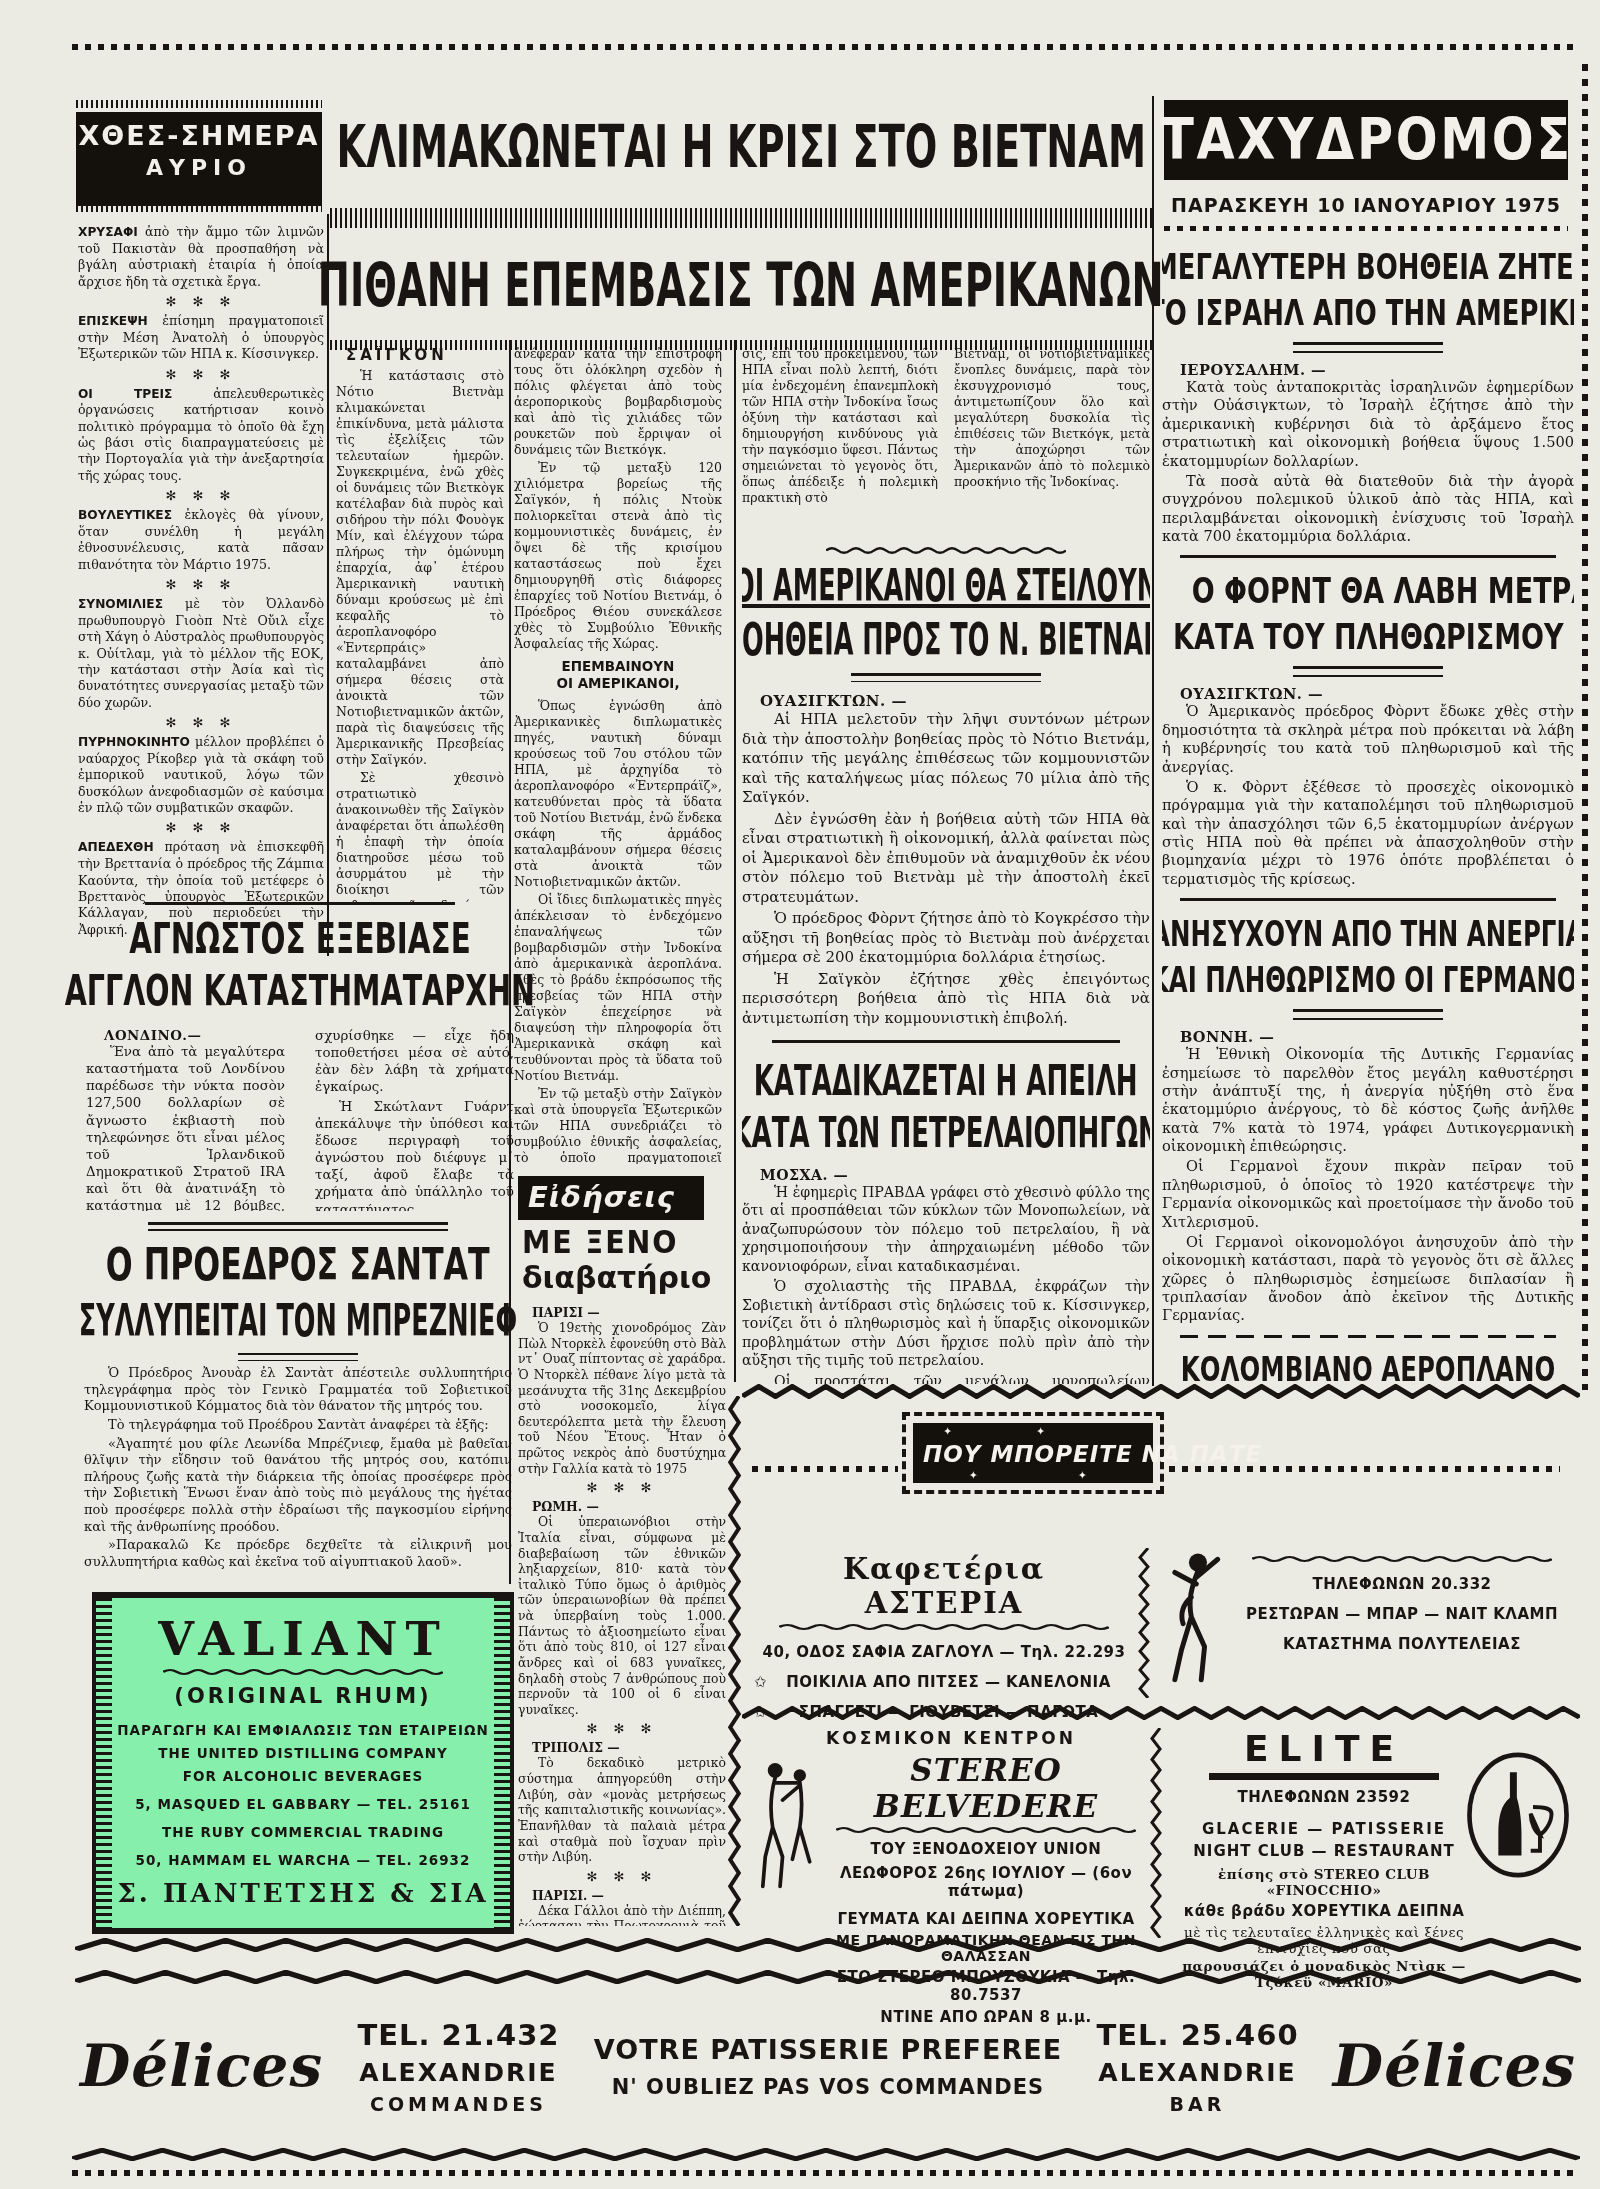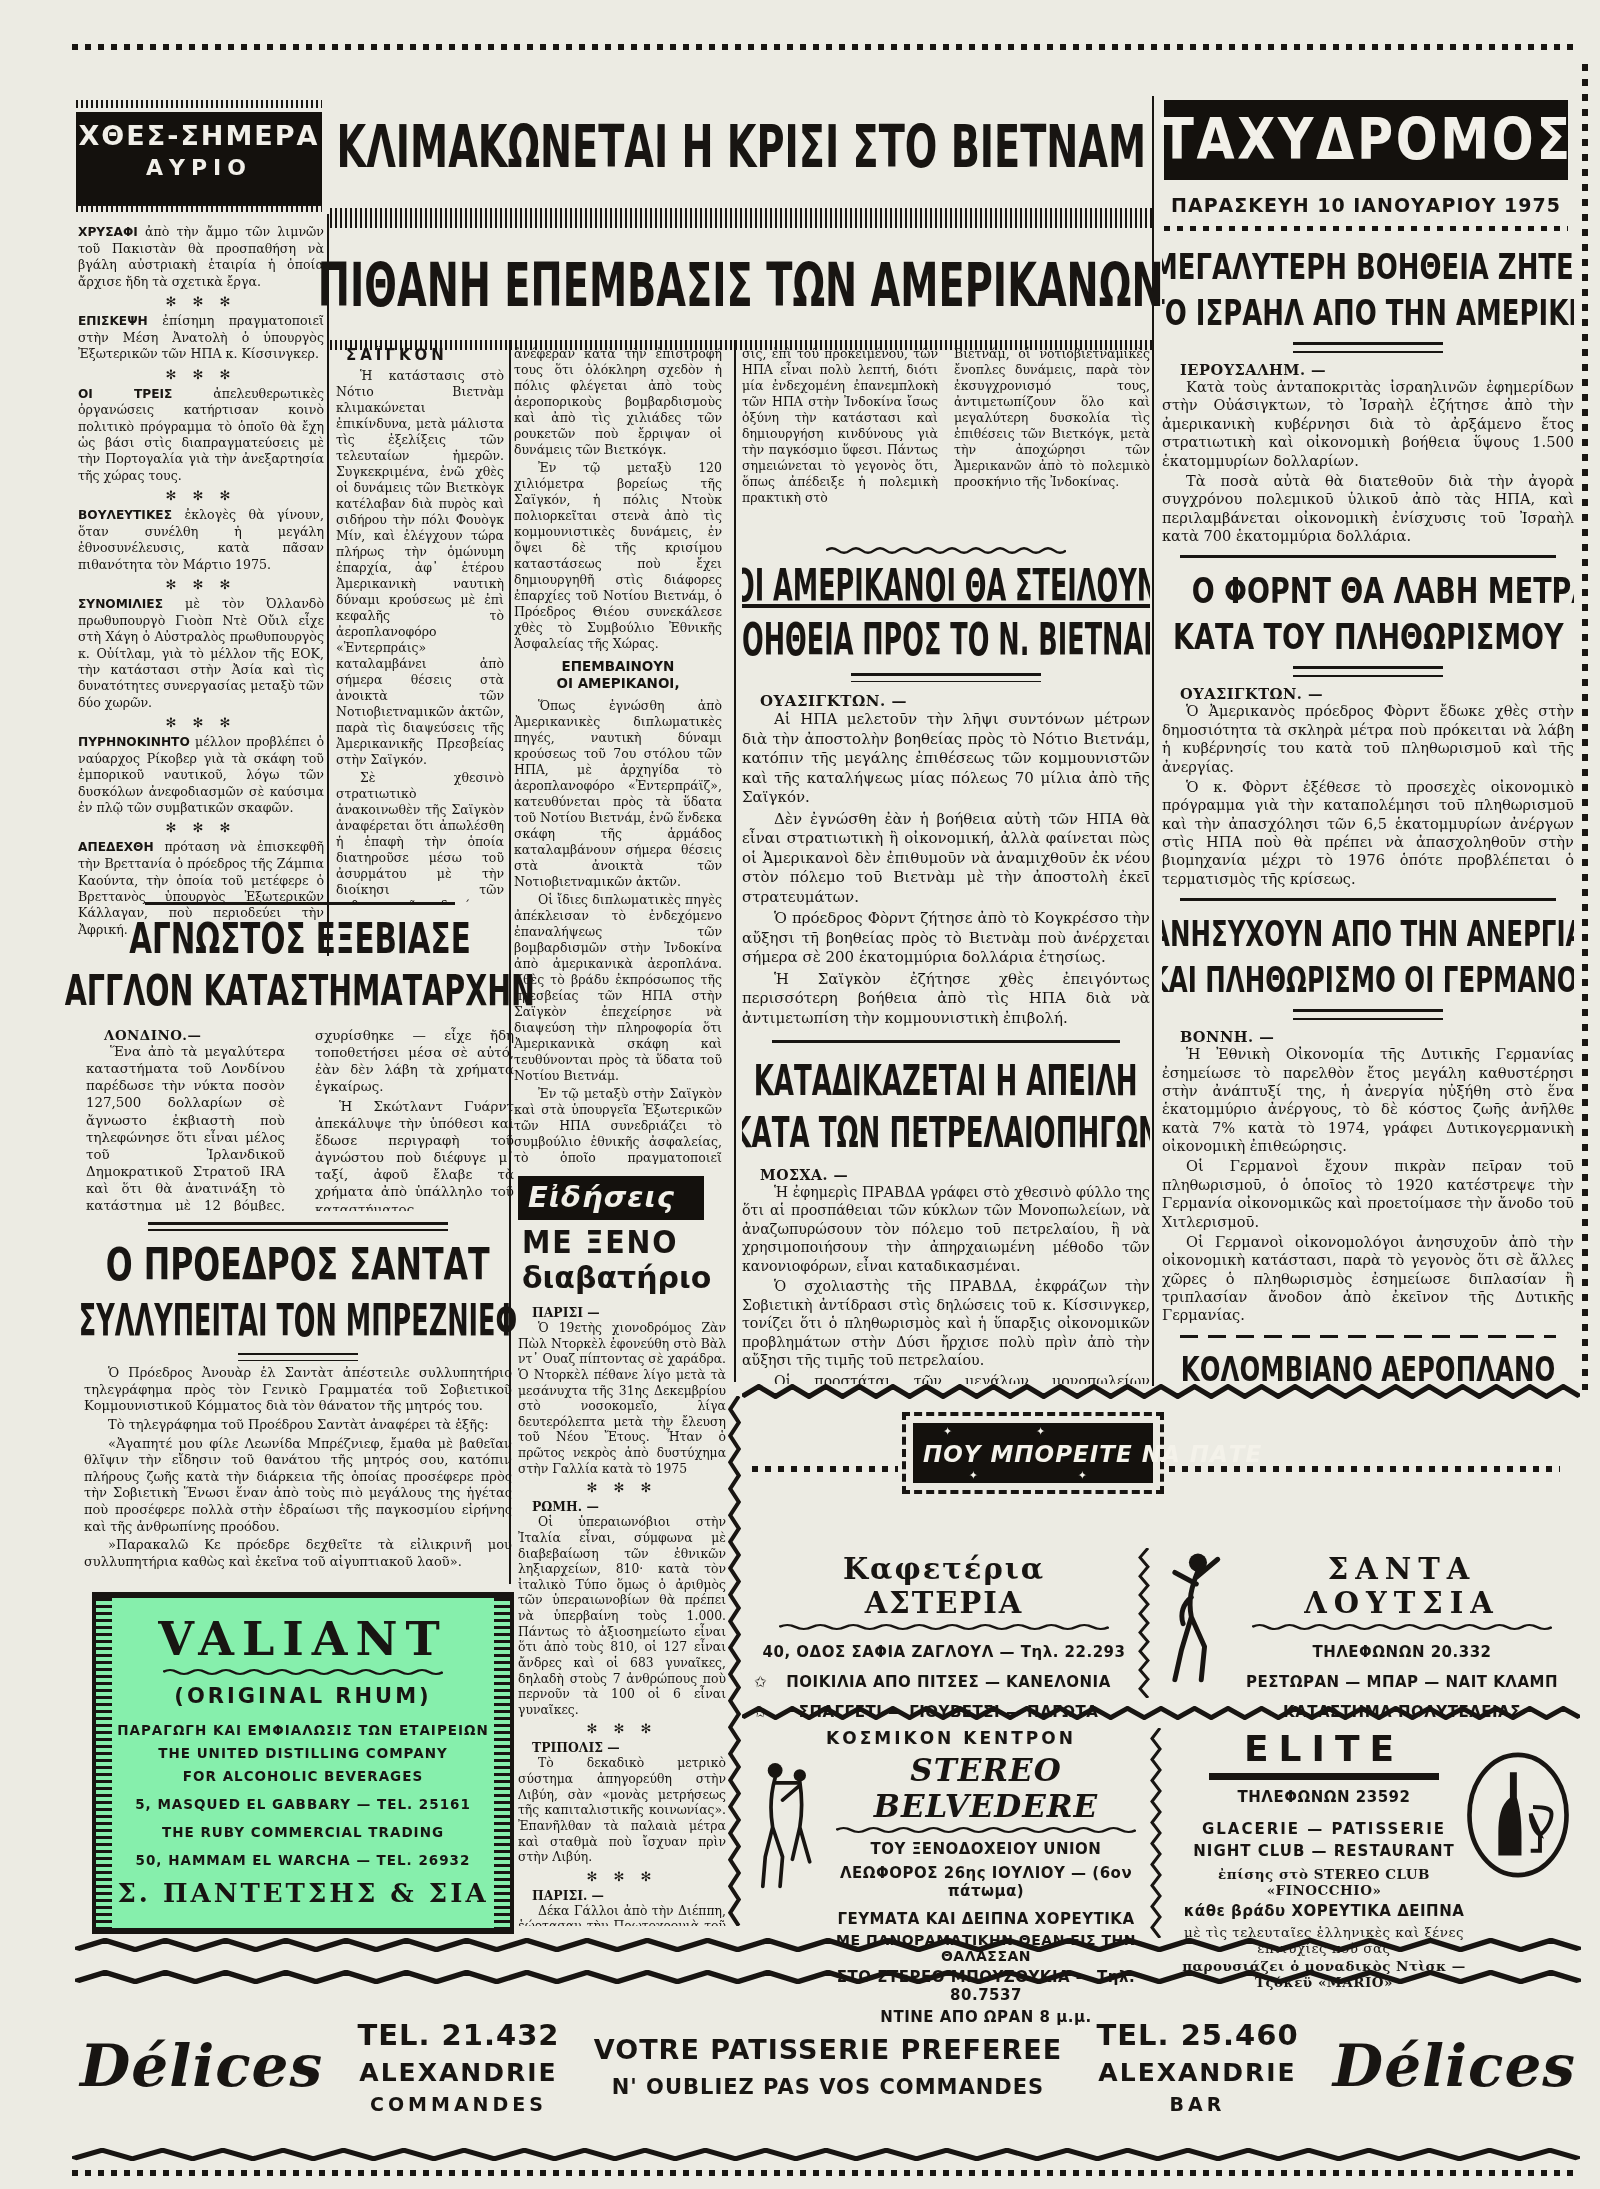--- a/index.html
+++ b/index.html
@@ -347,21 +347,20 @@
       <div class="adline star">ΣΠΑΓΓΕΤΙ — ΓΙΟΥΒΕΤΣΙ — ΠΑΓΩΤΑ</div>
     </div>
     <svg class="abs vzz" viewBox="0 0 12 160" preserveAspectRatio="none" style="left:396px;top:164px;width:12px;height:150px;">
       <path d="M10 0 L2 10 L10 20 L2 30 L10 40 L2 50 L10 60 L2 70 L10 80 L2 90 L10 100 L2 110 L10 120 L2 130 L10 140 L2 150 L10 160" fill="none" stroke="#181512" stroke-width="3"></path>
     </svg>
     <svg class="abs" viewBox="0 0 40 84" style="left:418px;top:158px;width:66px;height:150px;">
       <circle cx="23" cy="9" r="5.5" fill="#181512"></circle>
       <path d="M23 14 C19 24 17 32 19 42 M19 42 L13 62 L9 80 M19 42 L27 60 L25 80 M22 18 L35 7 M22 22 L9 15 M19 30 C14 34 12 40 14 46" fill="none" stroke="#181512" stroke-width="3" stroke-linecap="round"></path>
     </svg>
     <div class="abs" style="left:500px;top:168px;width:320px;">
-      <div class="adname" style="letter-spacing:7px;">ΣΑΝΤΑ ΛΟΥΤΣΙΑ</div>
       <svg class="squig" viewBox="0 0 200 10" preserveAspectRatio="none" style="width:300px;height:8px;margin:3px auto;">
         <path d="M0 5 Q5 0 10 5 T20 5 T30 5 T40 5 T50 5 T60 5 T70 5 T80 5 T90 5 T100 5 T110 5 T120 5 T130 5 T140 5 T150 5 T160 5 T170 5 T180 5 T190 5 T200 5" fill="none" stroke="#181512" stroke-width="2.6"></path>
       </svg>
       <div class="adline">ΤΗΛΕΦΩΝΩΝ 20.332</div>
       <div class="adline">ΡΕΣΤΩΡΑΝ — ΜΠΑΡ — ΝΑΙΤ ΚΛΑΜΠ</div>
       <div class="adline">ΚΑΤΑΣΤΗΜΑ ΠΟΛΥΤΕΛΕΙΑΣ</div>
     </div>
 
     <svg class="zz" viewBox="0 0 400 12" preserveAspectRatio="none" style="position:absolute;left:0;top:322px;width:838px;height:14px;">
       <path d="M0 10 L8 2 L16 10 L24 2 L32 10 L40 2 L48 10 L56 2 L64 10 L72 2 L80 10 L88 2 L96 10 L104 2 L112 10 L120 2 L128 10 L136 2 L144 10 L152 2 L160 10 L168 2 L176 10 L184 2 L192 10 L200 2 L208 10 L216 2 L224 10 L232 2 L240 10 L248 2 L256 10 L264 2 L272 10 L280 2 L288 10 L296 2 L304 10 L312 2 L320 10 L328 2 L336 10 L344 2 L352 10 L360 2 L368 10 L376 2 L384 10 L392 2 L400 10" fill="none" stroke="#181512" stroke-width="3.4"></path>

